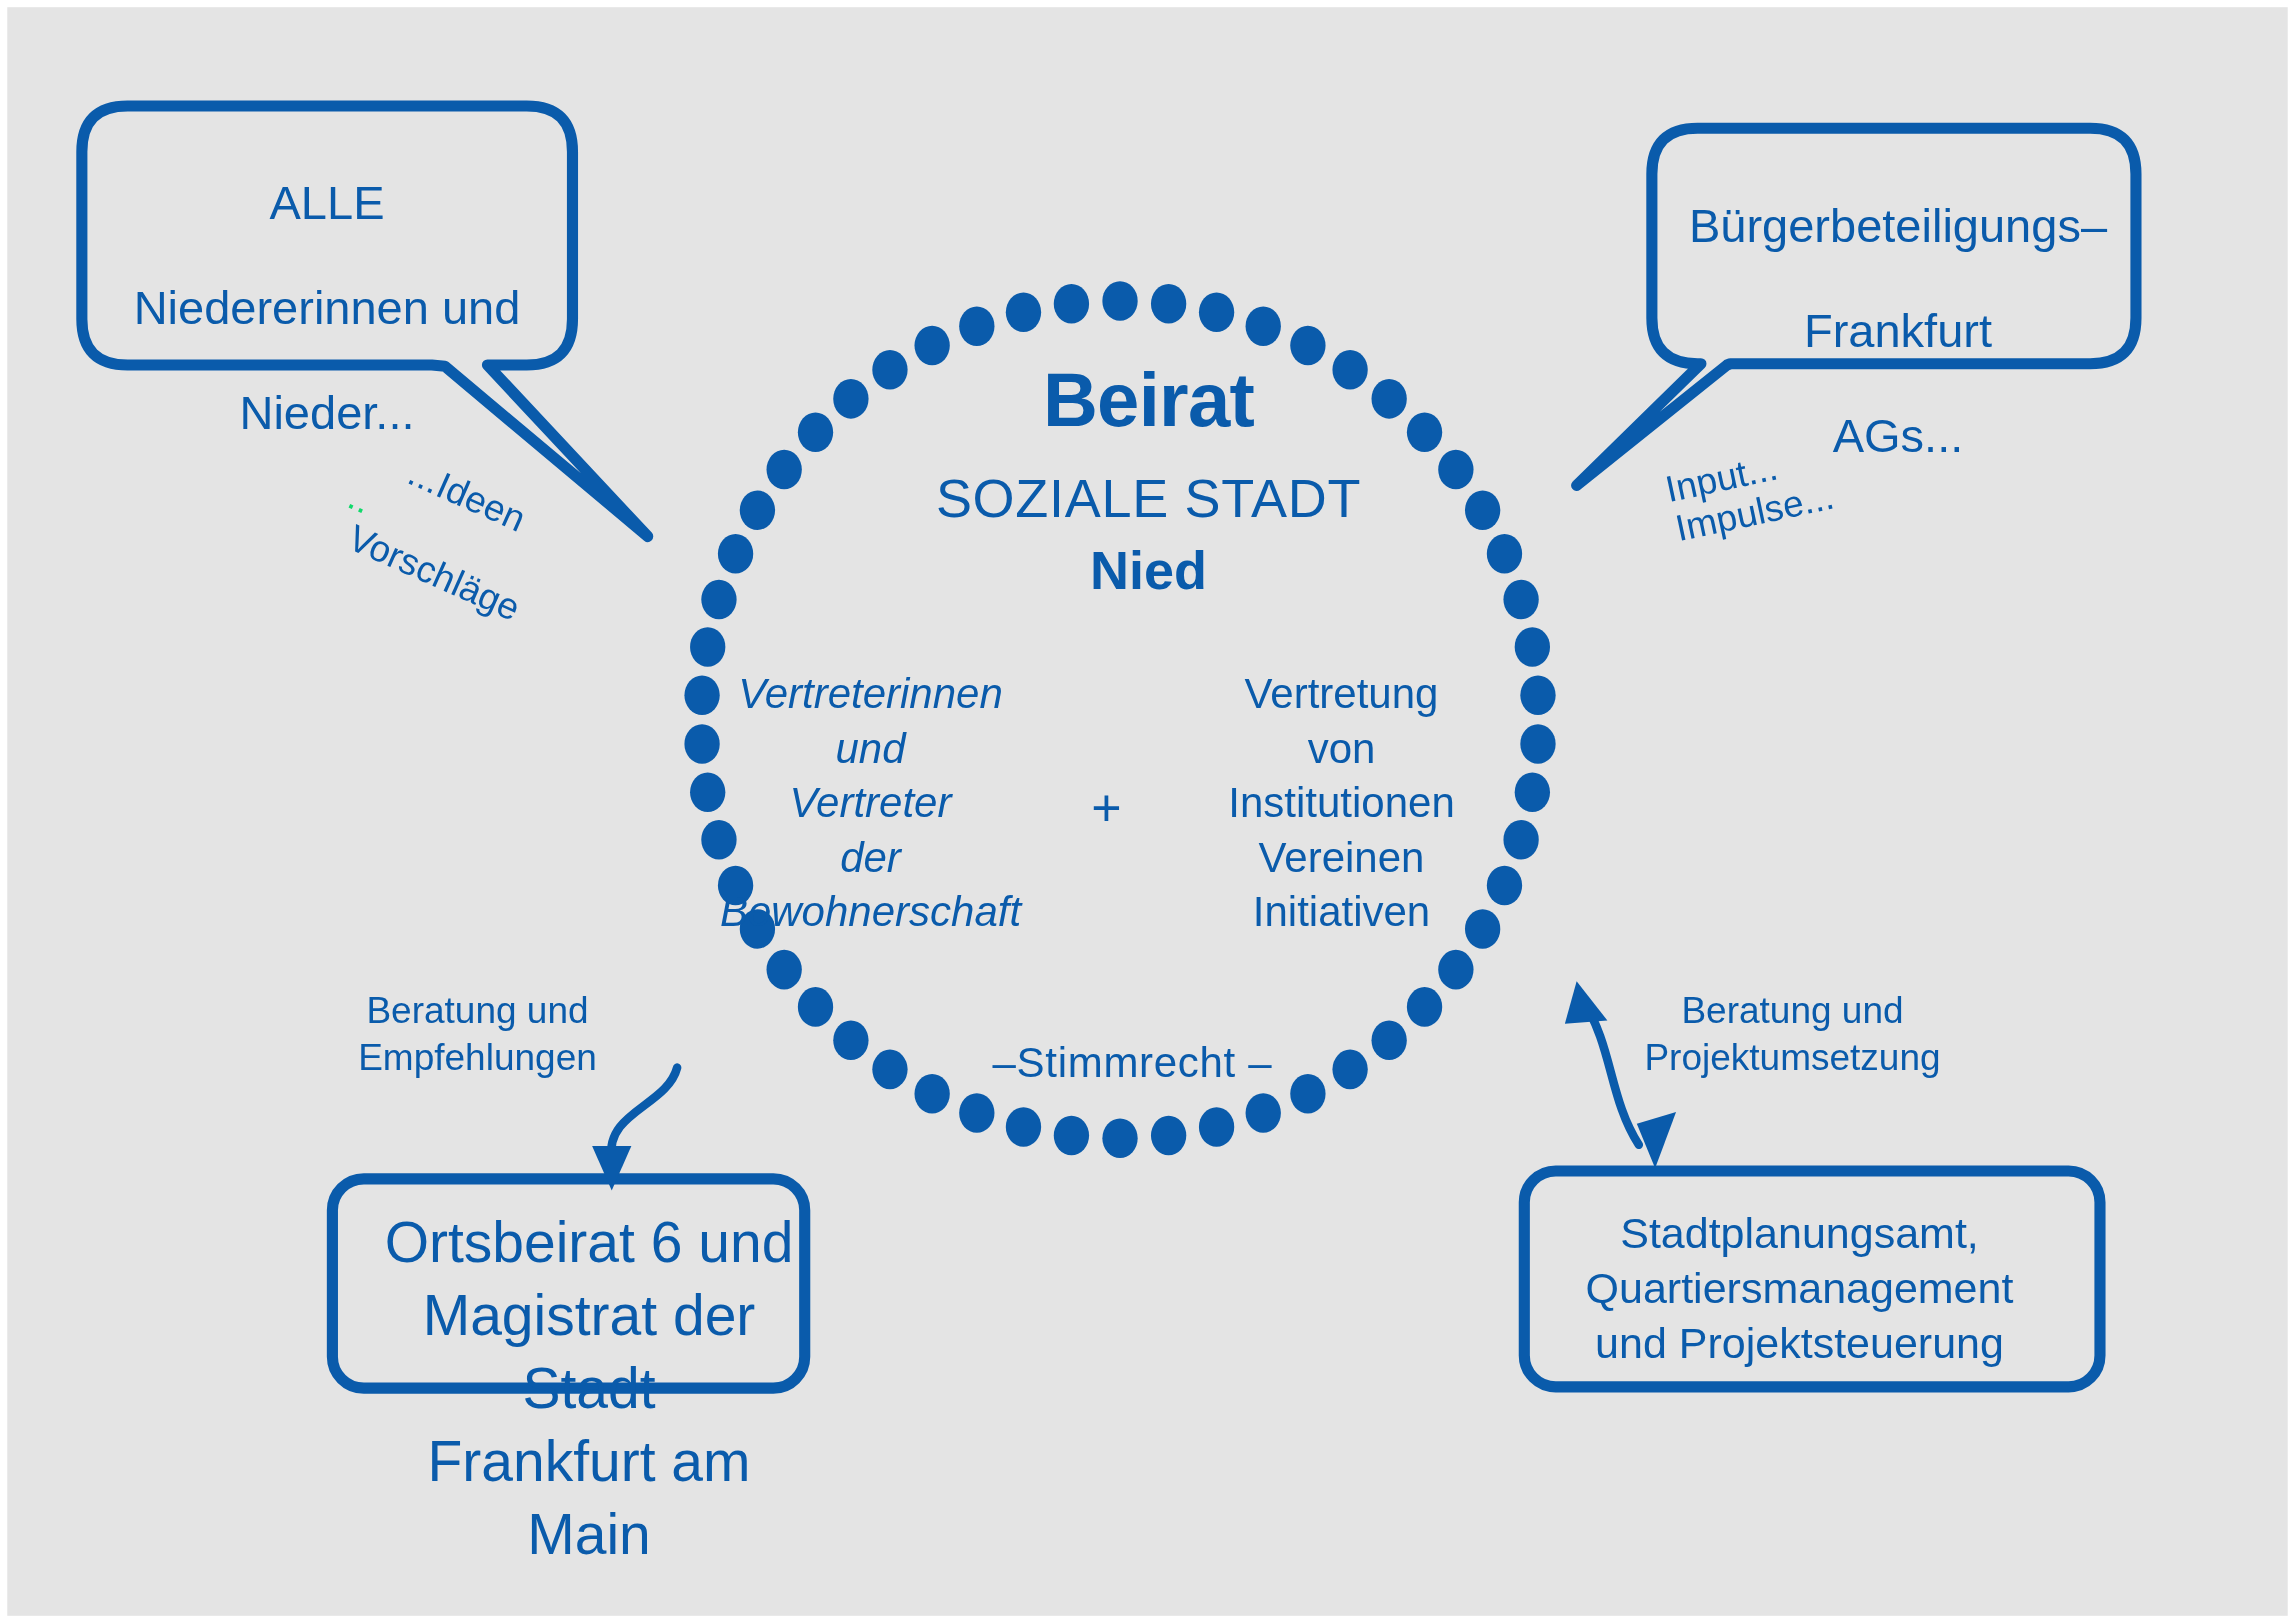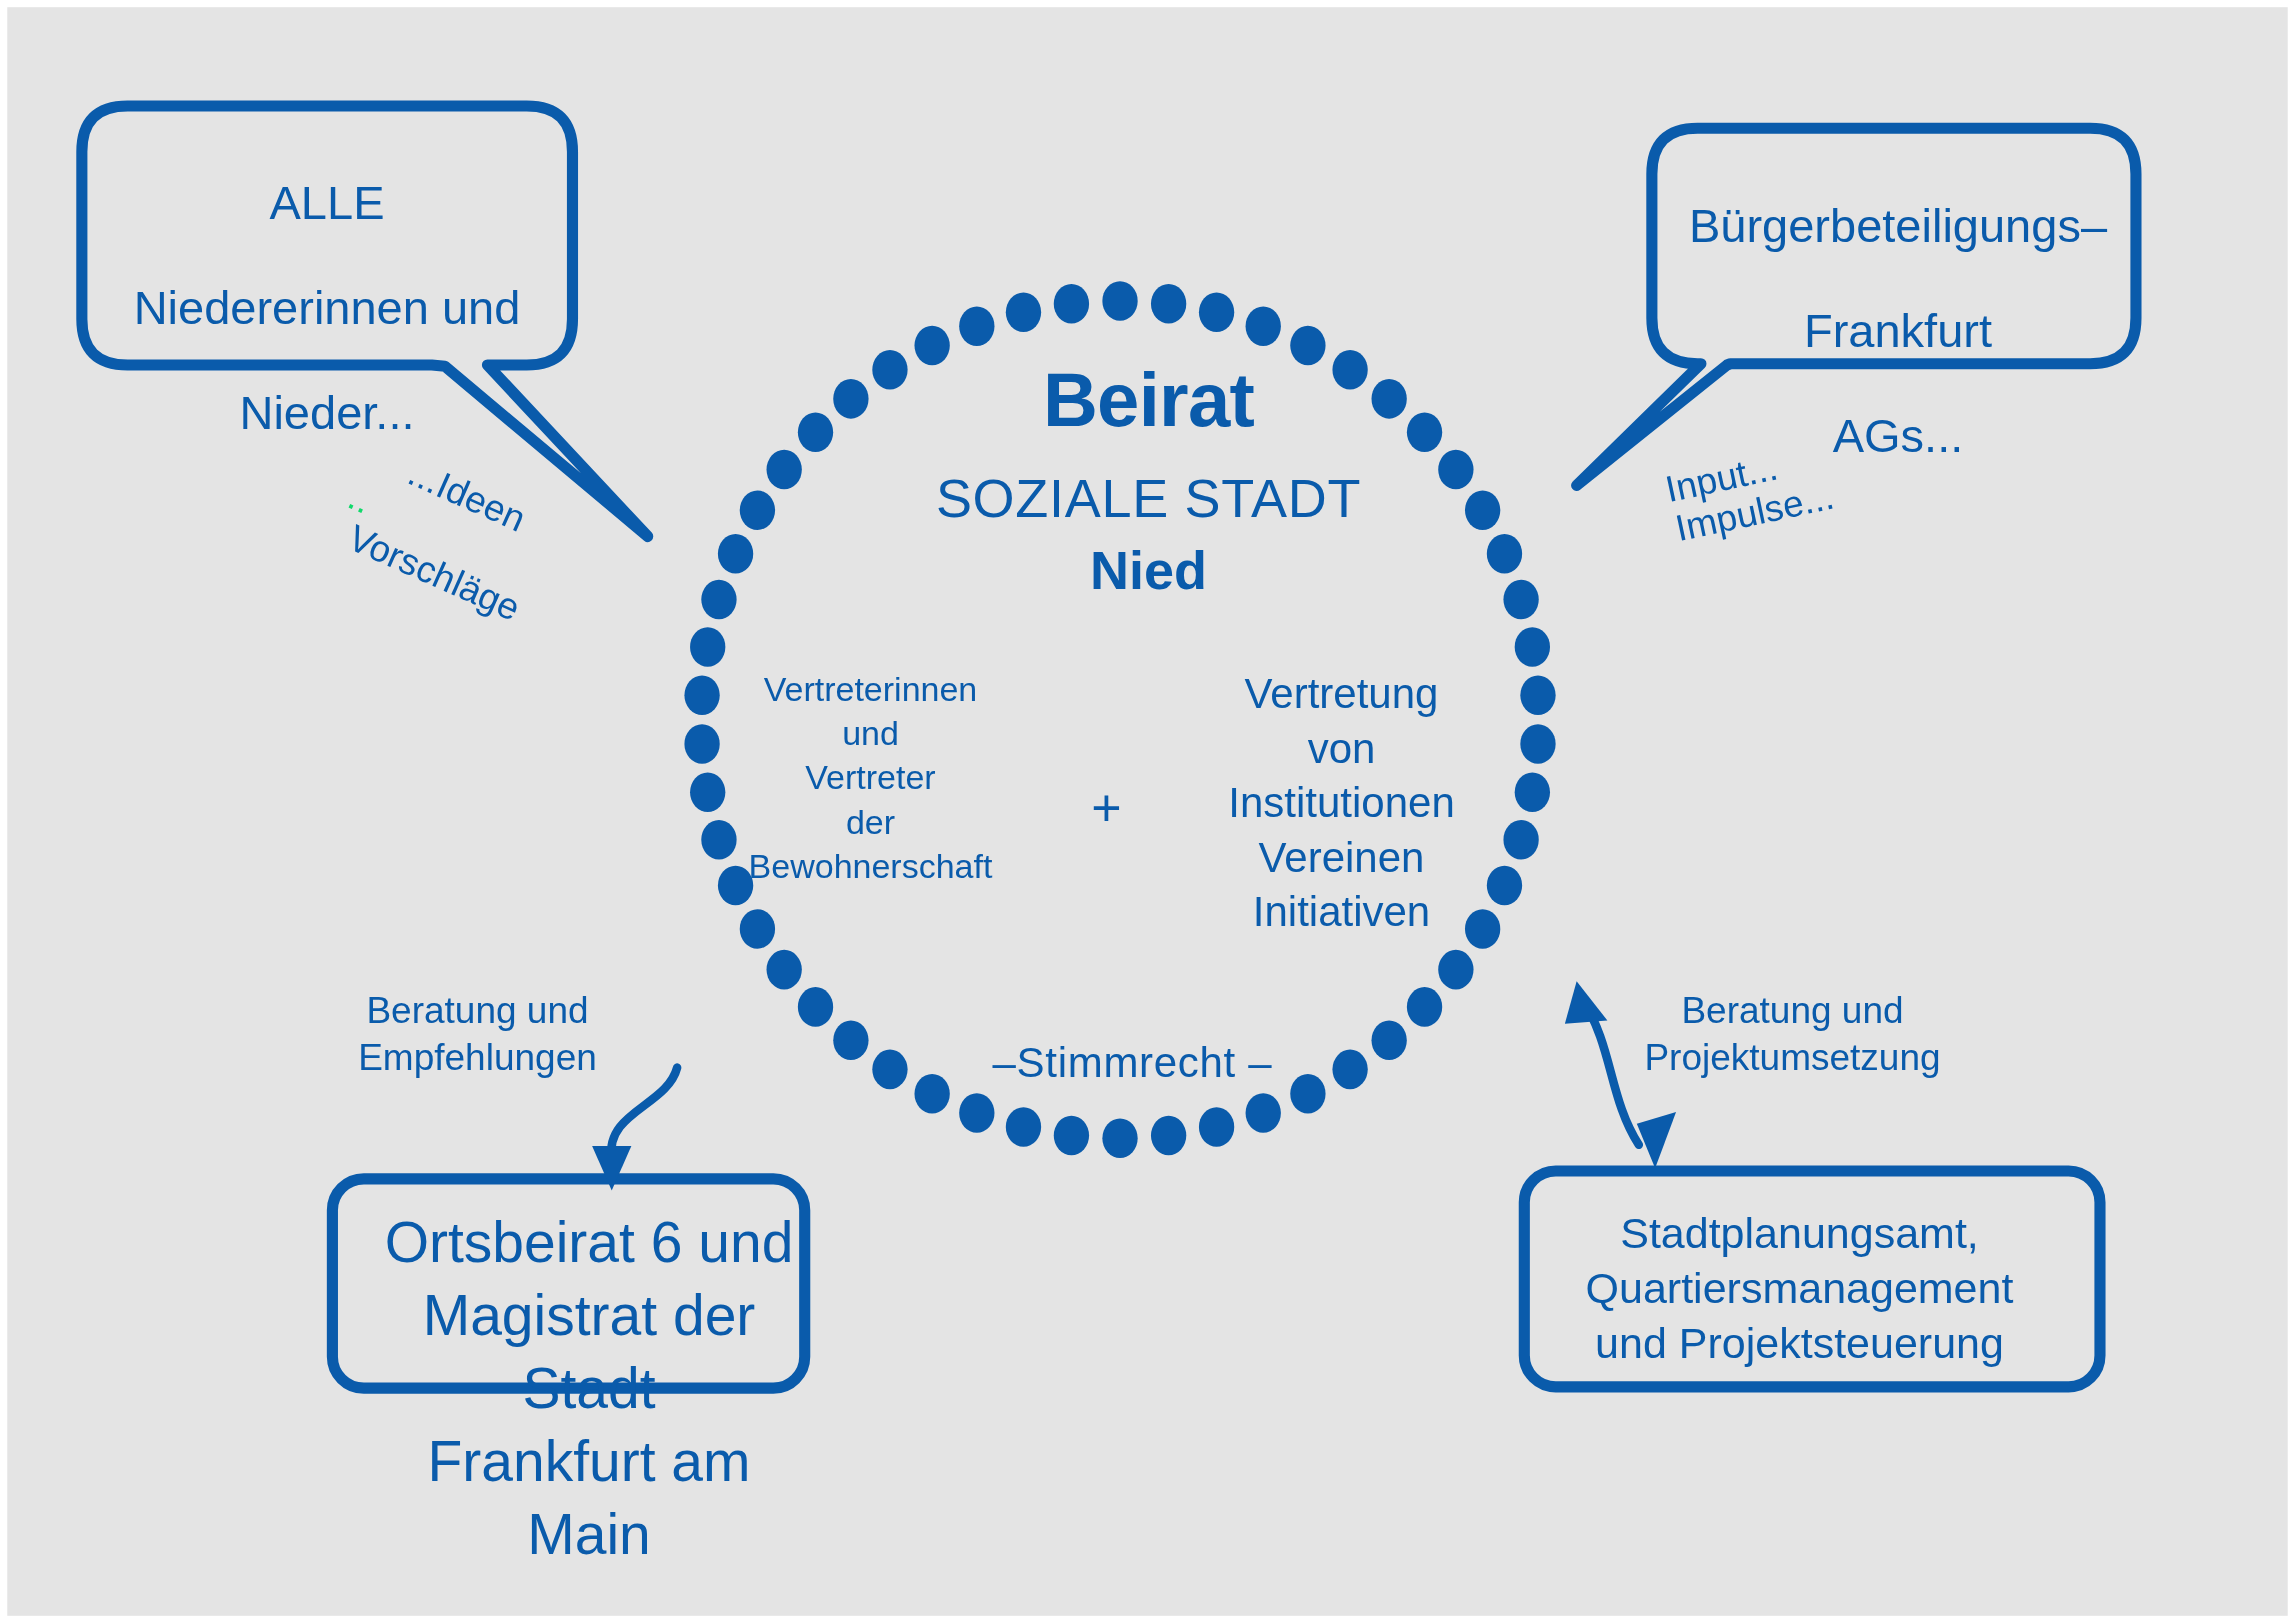--- a/index.html
+++ b/index.html
@@ -55,22 +55,23 @@
     letter-spacing: 0.7px;
   }
   #center-sub2 {
     left: 772px; top: 540px; width: 753px;
     font-size: 54px;
     font-weight: bold;
   }
 
   #col-left {
     left: 694px; top: 667px; width: 353px;
-    font-size: 34px;
+    font-size: 42px;
     line-height: 1.30;
+    font-style: italic;
   }
   #col-plus {
     left: 1067px; top: 779px; width: 79px;
     font-size: 52px;
   }
   #col-right {
     left: 1165px; top: 667px; width: 353px;
     font-size: 42px;
     line-height: 1.30;
   }

